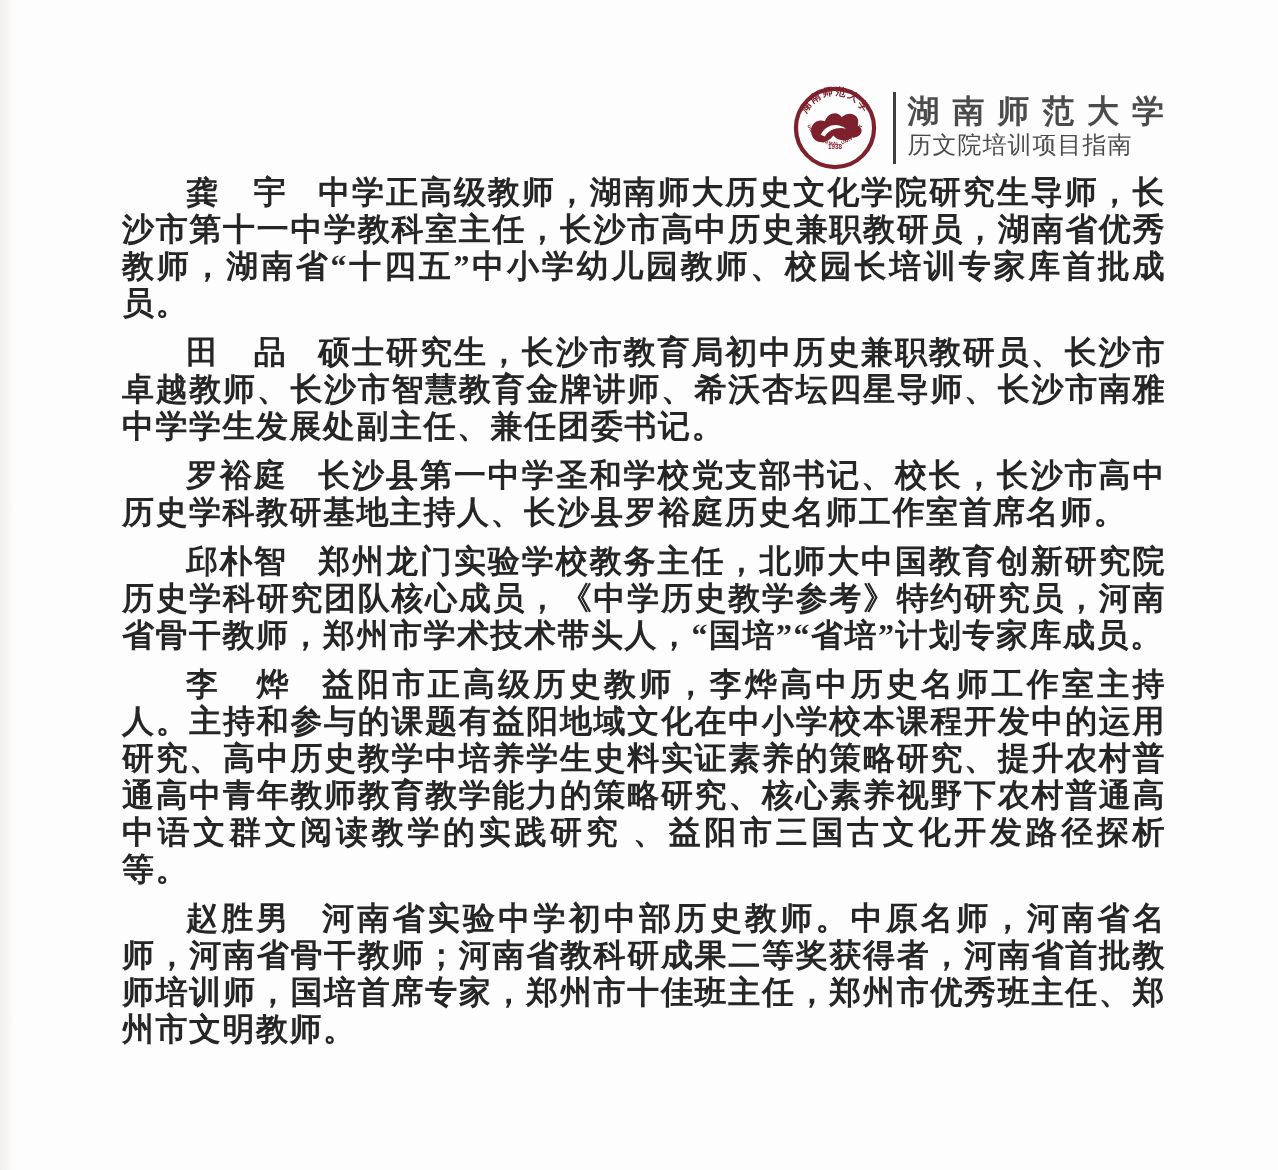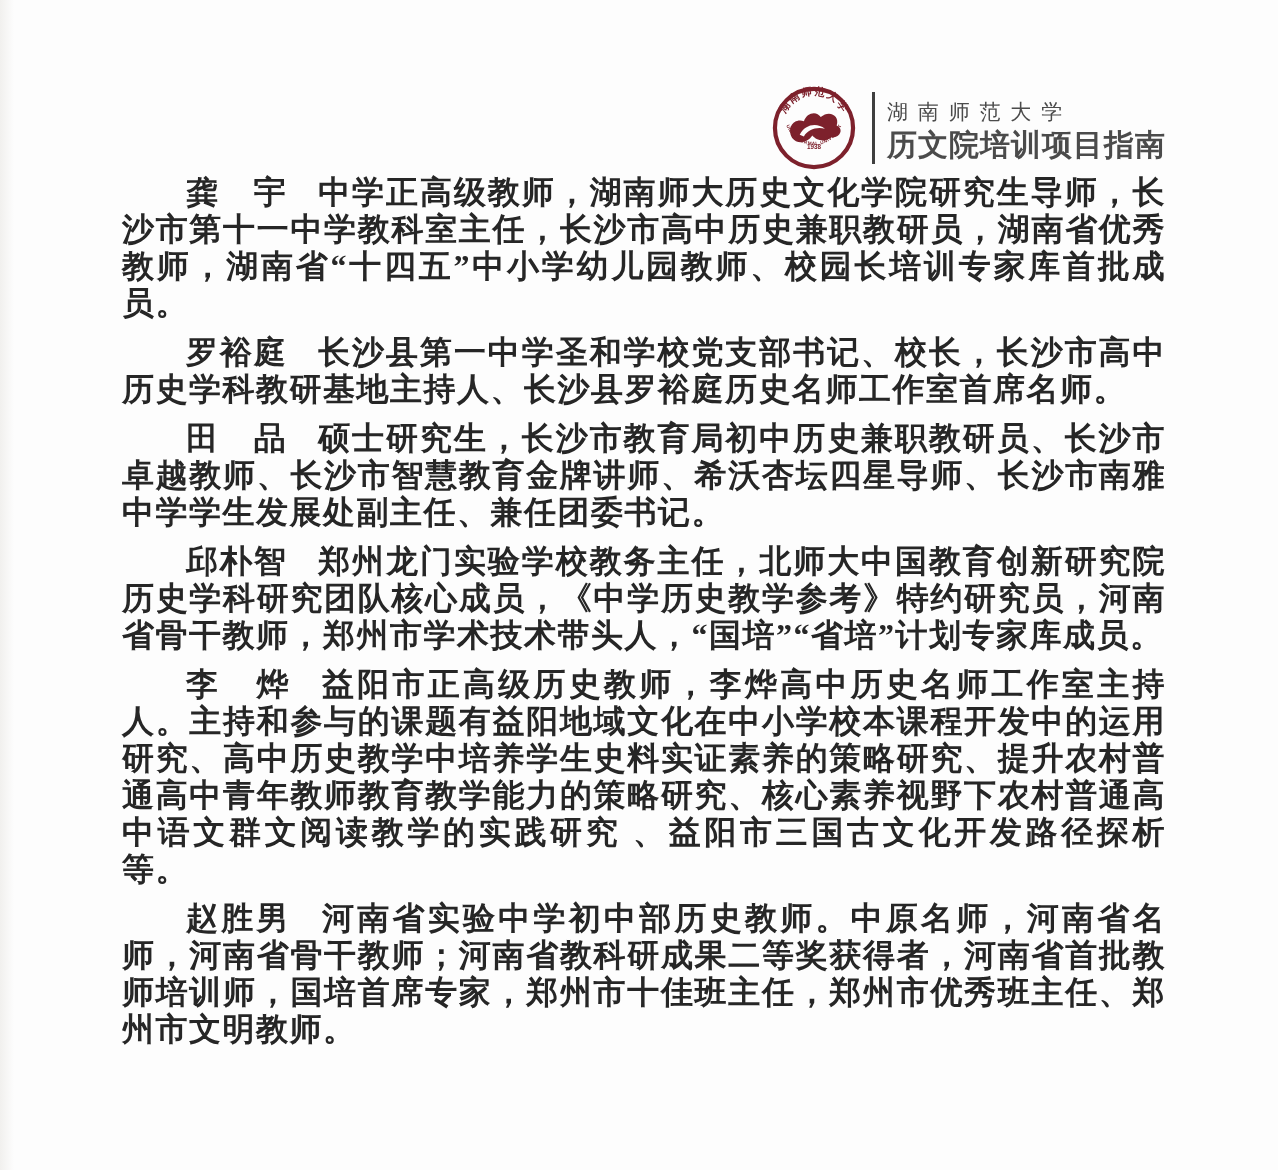--- a/index.html
+++ b/index.html
@@ -42,32 +42,32 @@
     width: 3px;
     height: 72px;
     background: #3f3f3f;
     margin: 0 12px 0 16px;
   }
   .header-text {
     font-family: "Liberation Sans", sans-serif;
     color: #4b4b4b;
   }
   .uni-name {
-    font-size: 21px;
+    font-size: 32px;
     line-height: 33px;
     letter-spacing: 2px;
     white-space: nowrap;
-    font-weight: 400;
+    font-weight: 700;
   }
   .guide-title {
-    font-size: 30px;
+    font-size: 24px;
     line-height: 33px;
     letter-spacing: 1px;
     white-space: nowrap;
-    font-weight: 700;
+    font-weight: 400;
   }
 
   
   .content {
     position: absolute;
     top: 174px;
     left: 122px;
     width: 1044px;
     color: #262626;
     font-size: 32px;
@@ -116,24 +116,24 @@
       <div class="uni-name">湖 南 师 范 大 学</div>
       <div class="guide-title">历文院培训项目指南</div>
     </div>
   </div>
 
   <div class="content">
     <p class="para">
       <span class="expert-name">龚　宇</span><span>中学正高级教师，湖南师大历史文化学院研究生导师，长沙市第十一中学教科室主任，长沙市高中历史兼职教研员，湖南省优秀教师，湖南省“十四五”中小学幼儿园教师、校园长培训专家库首批成员。</span>
     </p>
     <p class="para">
-      <span class="expert-name">罗裕庭</span><span>长沙县第一中学圣和学校党支部书记、校长，长沙市高中历史学科教研基地主持人、长沙县罗裕庭历史名师工作室首席名师。</span>
+      <span class="expert-name">田　品</span><span>硕士研究生，长沙市教育局初中历史兼职教研员、长沙市卓越教师、长沙市智慧教育金牌讲师、希沃杏坛四星导师、长沙市南雅中学学生发展处副主任、兼任团委书记。</span>
     </p>
     <p class="para">
-      <span class="expert-name">田　品</span><span>硕士研究生，长沙市教育局初中历史兼职教研员、长沙市卓越教师、长沙市智慧教育金牌讲师、希沃杏坛四星导师、长沙市南雅中学学生发展处副主任、兼任团委书记。</span>
+      <span class="expert-name">罗裕庭</span><span>长沙县第一中学圣和学校党支部书记、校长，长沙市高中历史学科教研基地主持人、长沙县罗裕庭历史名师工作室首席名师。</span>
     </p>
     <p class="para">
       <span class="expert-name">邱朴智</span><span>郑州龙门实验学校教务主任，北师大中国教育创新研究院历史学科研究团队核心成员，《中学历史教学参考》特约研究员，河南省骨干教师，郑州市学术技术带头人，“国培”“省培”计划专家库成员。</span>
     </p>
     <p class="para">
       <span class="expert-name">李　烨</span><span>益阳市正高级历史教师，李烨高中历史名师工作室主持人。主持和参与的课题有益阳地域文化在中小学校本课程开发中的运用研究、高中历史教学中培养学生史料实证素养的策略研究、提升农村普通高中青年教师教育教学能力的策略研究、核心素养视野下农村普通高中语文群文阅读教学的实践研究 、益阳市三国古文化开发路径探析等。</span>
     </p>
     <p class="para">
       <span class="expert-name">赵胜男</span><span>河南省实验中学初中部历史教师。中原名师，河南省名师，河南省骨干教师；河南省教科研成果二等奖获得者，河南省首批教师培训师，国培首席专家，郑州市十佳班主任，郑州市优秀班主任、郑州市文明教师。</span>
     </p>

